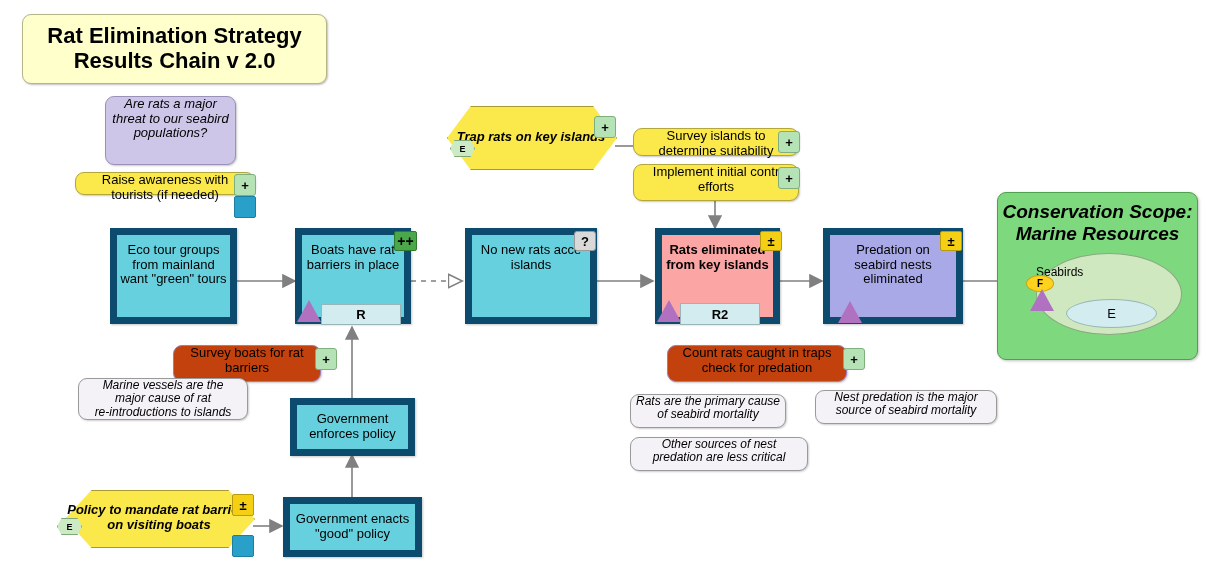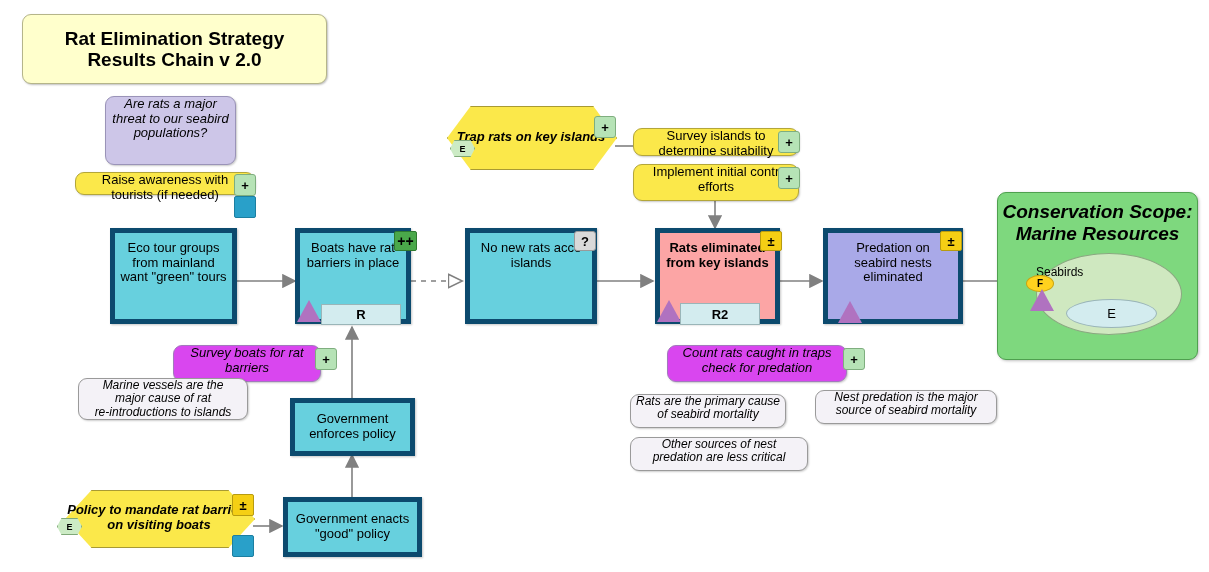--- a/index.html
+++ b/index.html
@@ -6,35 +6,35 @@
   body{width:1209px;height:572px;position:relative;overflow:hidden;
        font-family:"Liberation Sans","DejaVu Sans",sans-serif;color:#000;}
   #canvas{position:absolute;left:0;top:0;width:1209px;height:572px;}
   .node{position:absolute;box-sizing:border-box;display:flex;align-items:flex-start;
         justify-content:center;text-align:center;line-height:1.12;}
   .node .lbl{display:block;width:100%;padding:0 3px;box-sizing:border-box;
              white-space:pre-line;overflow:hidden;}
 
   
   .title{background:#ffffcc;border:1px solid #b5b58a;border-radius:9px;
-         font-weight:bold;font-size:19px;box-shadow:1px 1px 2px rgba(0,0,0,.25);}
-
-  
-  .rbox{border:5px solid #0c4a6e;font-size:13px;align-items:flex-start;padding-top:8px;
+         font-weight:bold;font-size:22px;box-shadow:1px 1px 2px rgba(0,0,0,.25);}
+
+  
+  .rbox{border:7px solid #0c4a6e;font-size:13px;align-items:flex-start;padding-top:8px;
         box-shadow:1px 1px 2px rgba(0,0,0,.22);}
   .teal{background:#67d0de;}
   .purple{background:#fca5a5;font-weight:bold;}
   .periw{background:#a9a9e8;}
 
   
   .act{border:1px solid #9a9a6a;border-radius:9px;font-size:13px;
        box-shadow:1px 1px 2px rgba(0,0,0,.22);}
   .yellow{background:#fbe84a;border-color:#b3a63a;}
   .lavender{background:#cdc6e8;border-color:#9a93b8;}
-  .violet{background:#d946ef;border-color:#a279bd;font-style:italic;}
+  .violet{background:#c2410c;border-color:#a279bd;}
 
   
   .note{background:#f4f2f7;border:1px solid #9a9a9a;border-radius:9px;
         font-style:italic;font-size:12px;box-shadow:1px 1px 2px rgba(0,0,0,.2);}
 
   
   .hex{position:absolute;}
   .hex .hexbody{position:absolute;left:0;top:0;width:100%;height:100%;
       background:#fbe84a;border:1px solid #a89a33;
       clip-path:polygon(14% 0,86% 0,100% 50%,86% 100%,14% 100%,0 50%);}

